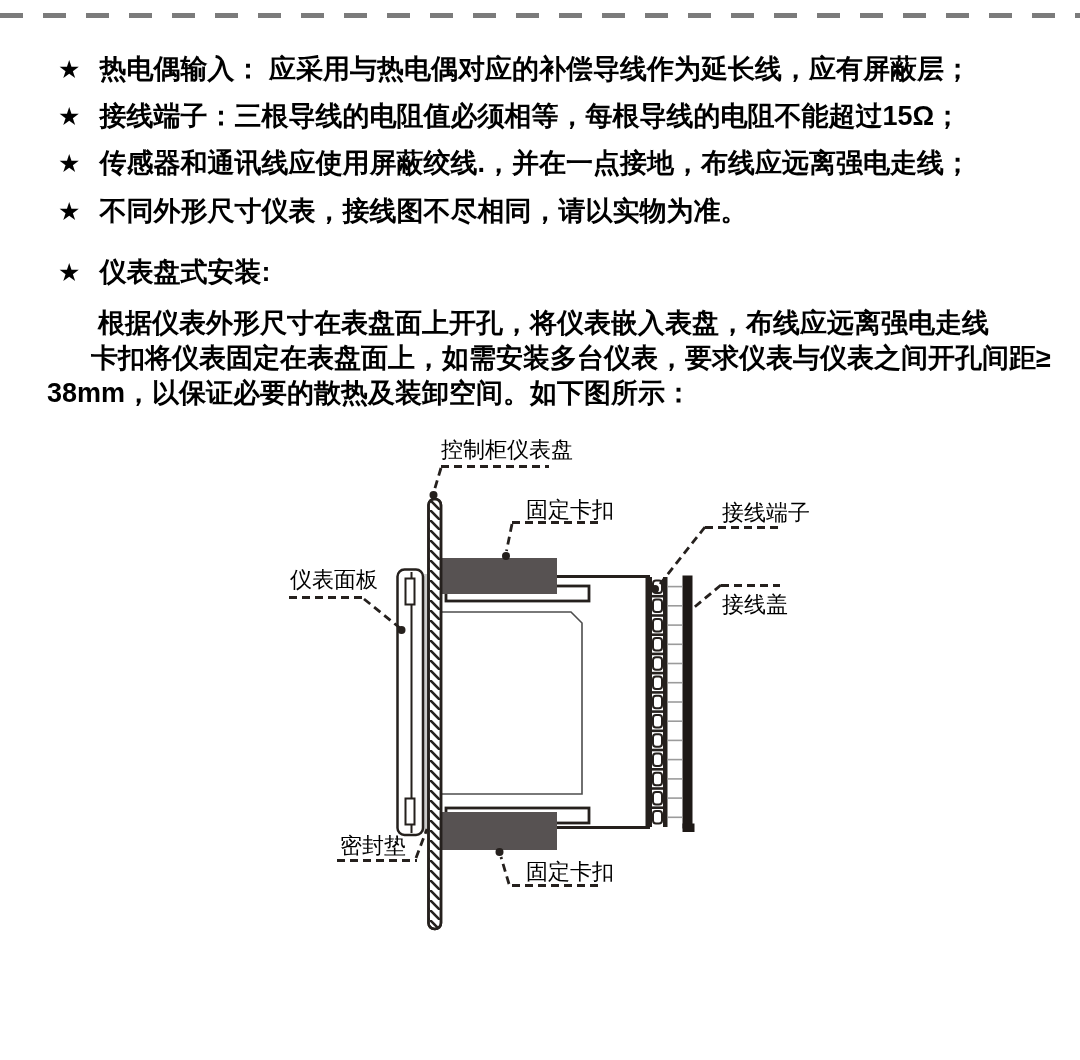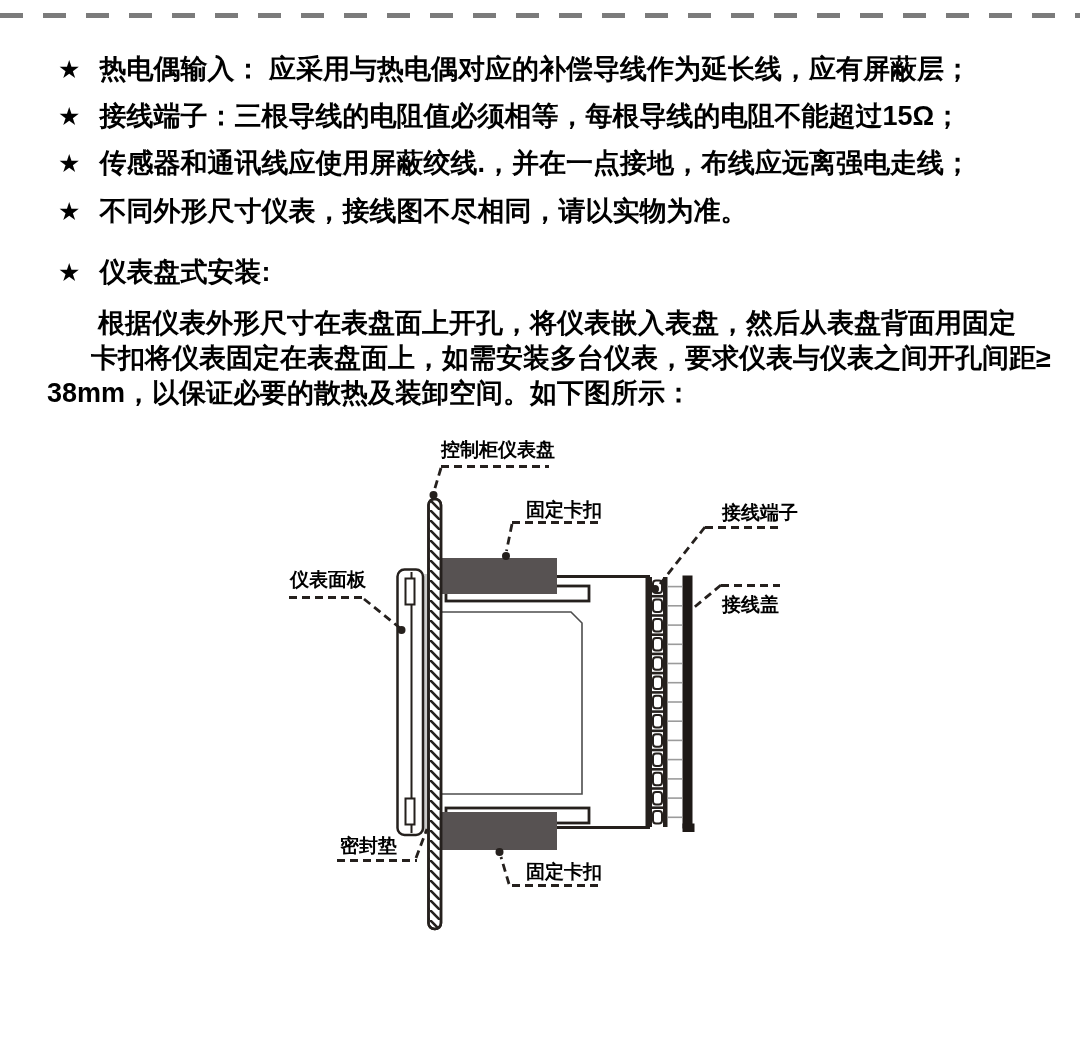--- a/index.html
+++ b/index.html
@@ -9,21 +9,21 @@
   }
   .top-dash{
     position:absolute;left:0;top:13px;width:1080px;height:5px;
     background:repeating-linear-gradient(90deg,#7b7b7b 0 23px,transparent 23px 43px);
   }
   .bullet{position:absolute;display:flex;align-items:flex-start;white-space:nowrap;
     font-size:27px;font-weight:bold;line-height:27px;}
   .bullet .star{font-size:25px;line-height:27px;margin-right:19px;}
   .para-line{position:absolute;white-space:nowrap;font-size:27px;font-weight:bold;line-height:28px;}
   .note{position:absolute;white-space:nowrap;font-size:27px;font-weight:bold;line-height:28px;}
-  .dlabel{position:absolute;white-space:nowrap;font-size:19px;font-weight:bold;line-height:20px;z-index:5;}
+  .dlabel{position:absolute;white-space:nowrap;font-size:22px;font-weight:normal;line-height:20px;z-index:5;}
   svg.diagram{position:absolute;left:0;top:0;z-index:1;}
 </style>
 </head>
 <body>
 
 <div class="page">
 
   <div class="top-dash"></div>
 
   <div class="bullet" style="left:58px;top:56px;">
@@ -41,21 +41,21 @@
   <div class="bullet" style="left:58px;top:198px;">
     <span class="star">★</span>
     <span>不同外形尺寸仪表，接线图不尽相同，请以实物为准。</span>
   </div>
 
   <div class="bullet" style="left:58px;top:259px;">
     <span class="star">★</span>
     <span>仪表盘式安装:</span>
   </div>
 
-  <div class="para-line" style="left:98px;top:309px;">根据仪表外形尺寸在表盘面上开孔，将仪表嵌入表盘，然后从表盘背面用固定</div>
+  <div class="para-line" style="left:98px;top:309px;">根据仪表外形尺寸在表盘面上开孔，将仪表嵌入表盘，布线应远离强电走线</div>
   <div class="para-line" style="left:47px;top:344px;margin-left:44px;">卡扣将仪表固定在表盘面上，如需安装多台仪表，要求仪表与仪表之间开孔间距≥</div>
   <div class="para-line" style="left:47px;top:379px;">38mm，以保证必要的散热及装卸空间。如下图所示：</div>
 
   <svg class="diagram" width="1080" height="1060" viewBox="0 0 1080 1060">
     <defs>
       <pattern id="hatch" width="10" height="10" patternUnits="userSpaceOnUse">
         <path d="M-2,-2 L12,12" stroke="#25201d" stroke-width="2.6"></path>
       </pattern>
     </defs>
 

